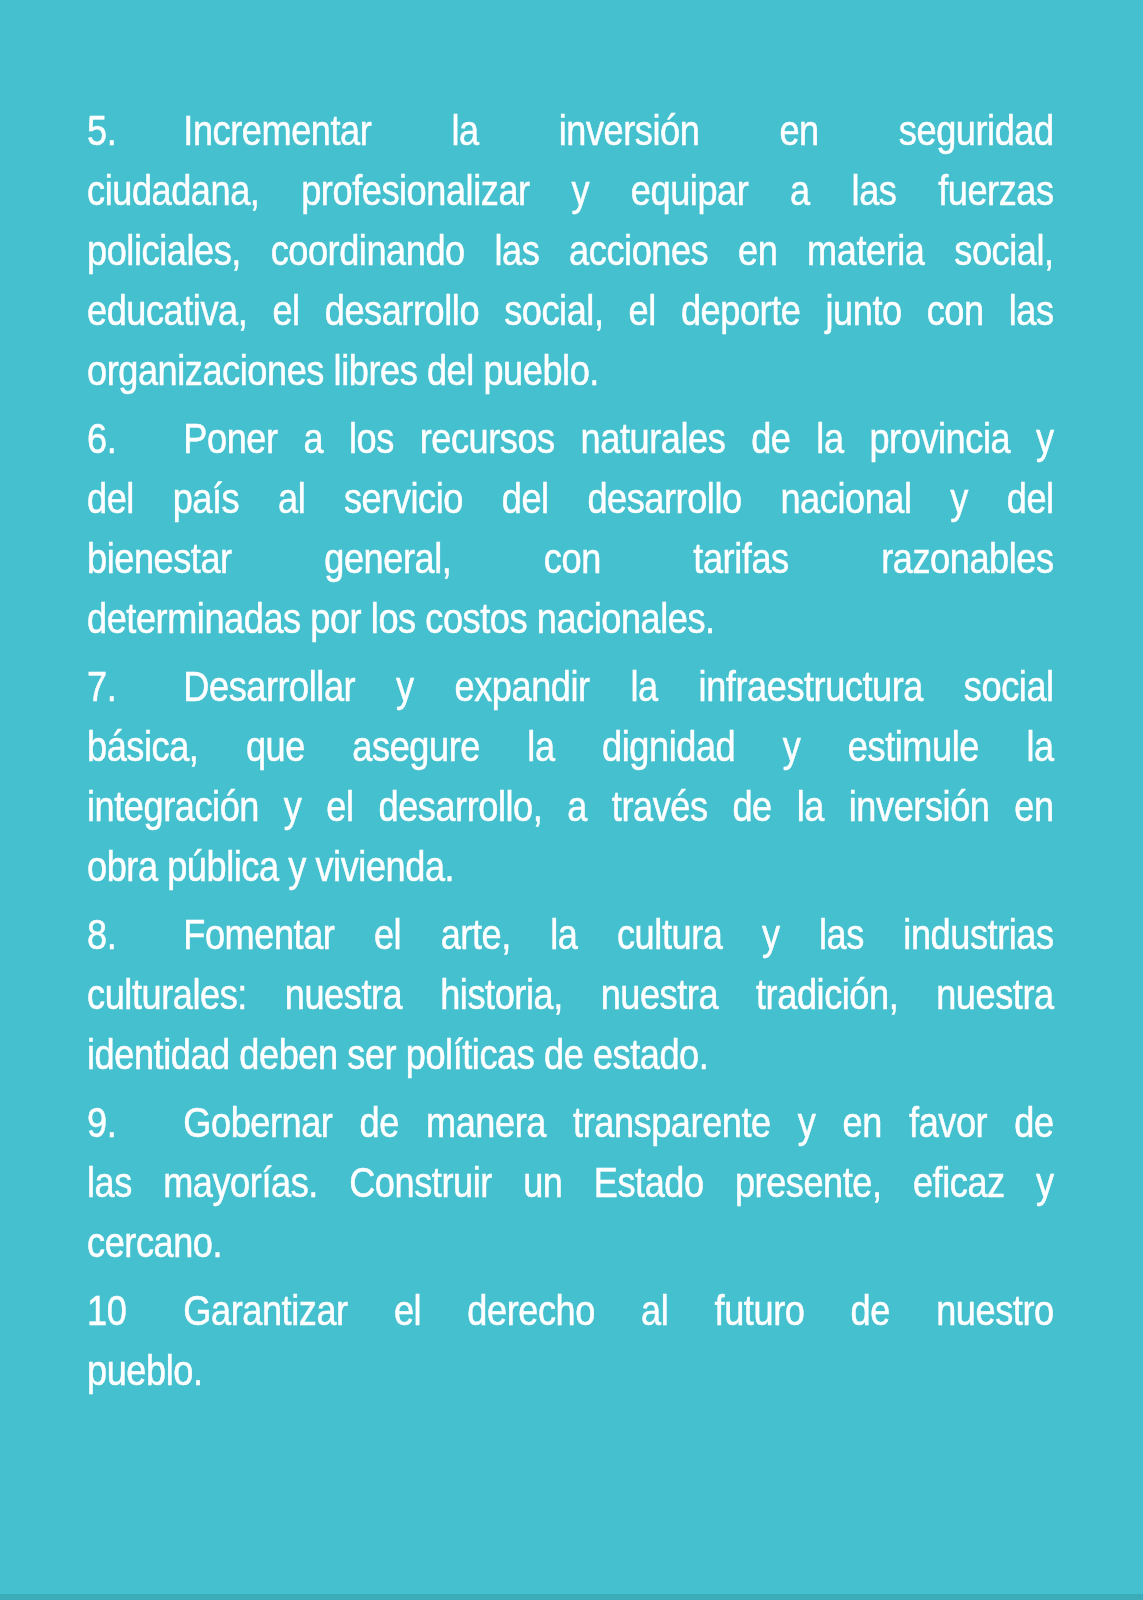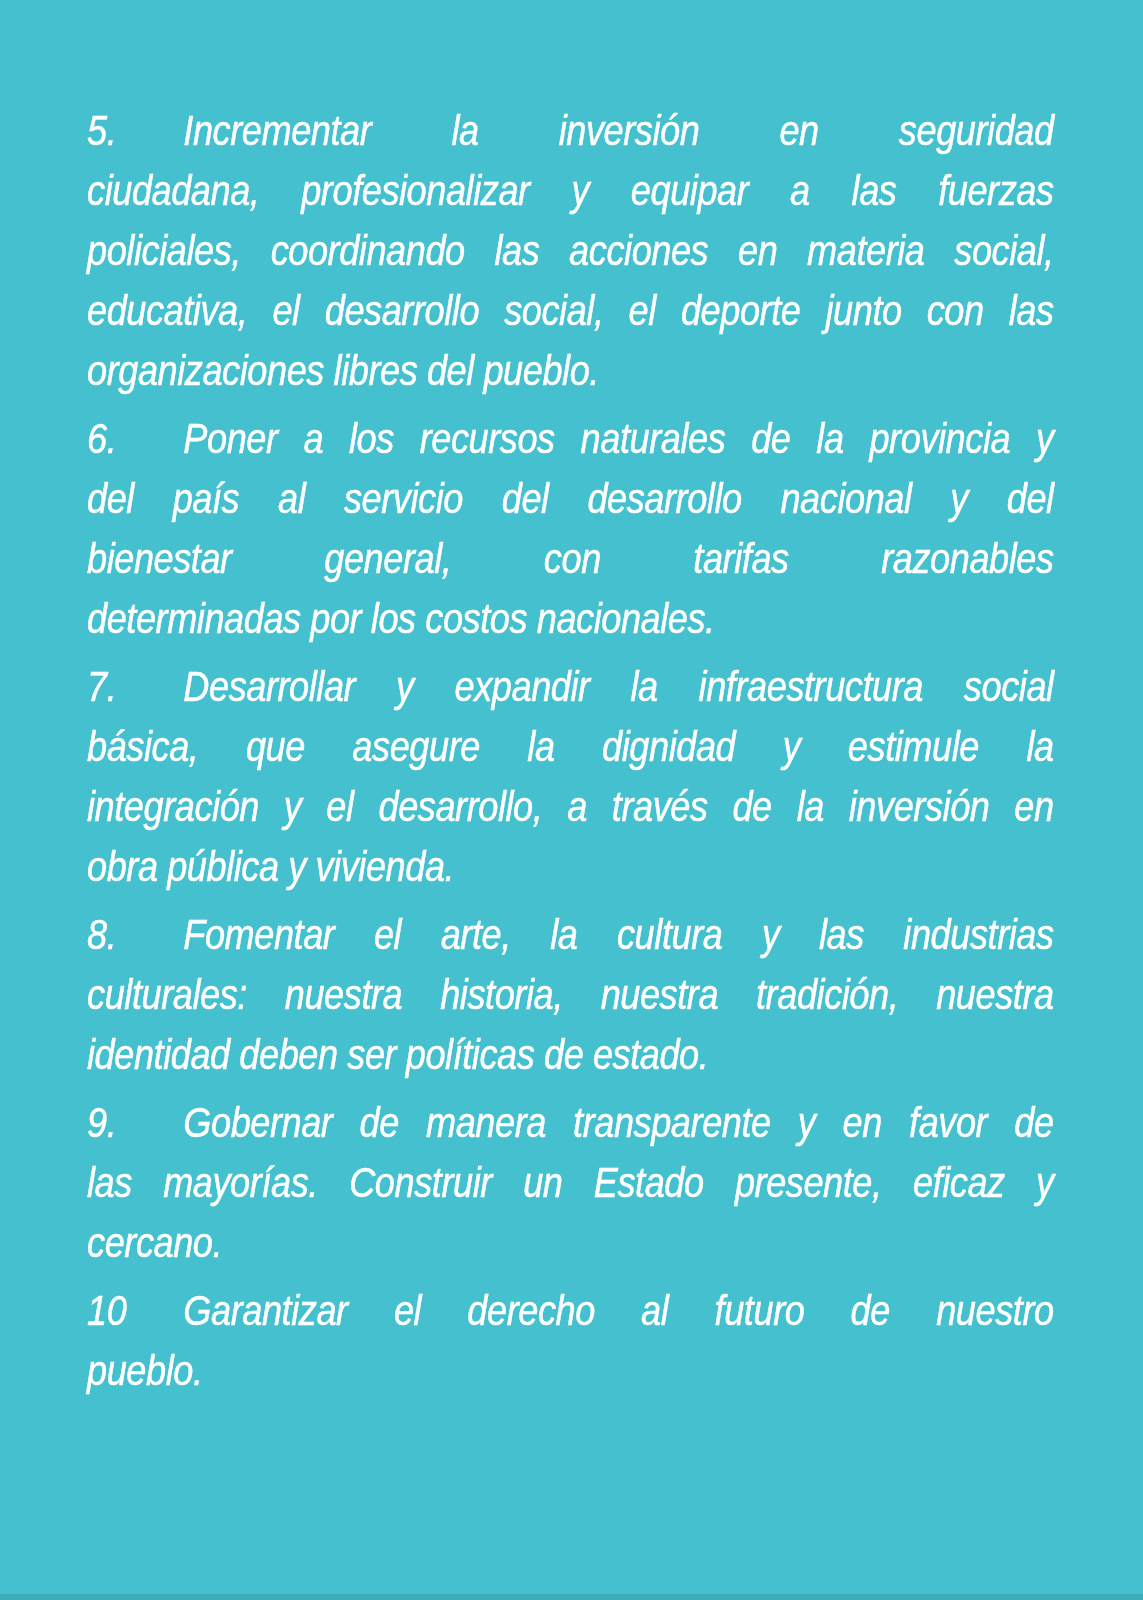--- a/index.html
+++ b/index.html
@@ -8,21 +8,20 @@
   }
   body {
     position: relative;
     width: 1143px;
     height: 1600px;
     overflow: hidden;
   }
   .page {
     position: absolute;
     inset: 0;
-    font-style: italic;
   }
   .text-block {
     position: absolute;
     left: 87px;
     top: 101px;
     width: 1124px;
     transform: scaleX(0.86);
     transform-origin: 0 0;
     font-family: "Liberation Sans", "DejaVu Sans", sans-serif;
     font-size: 42px;

